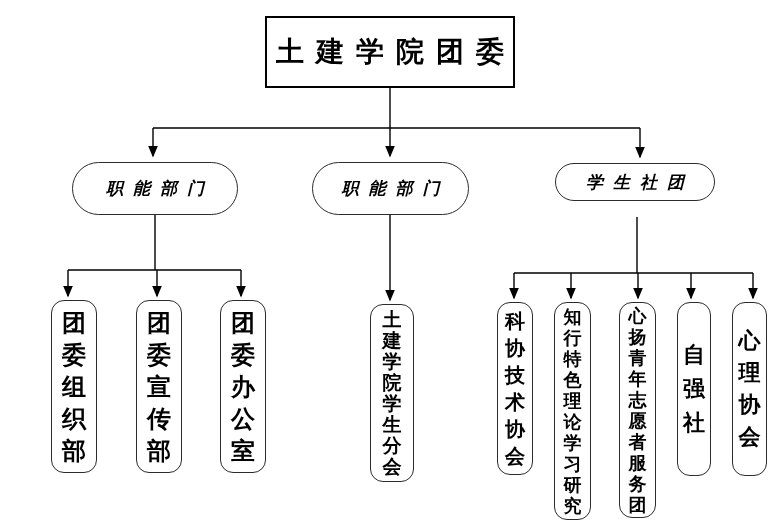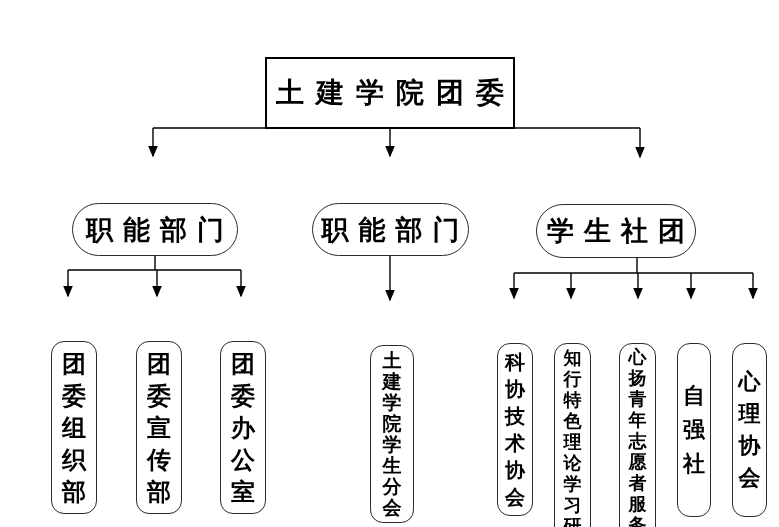--- a/index.html
+++ b/index.html
@@ -5,24 +5,24 @@
   html,body{margin:0;padding:0;background:#fff;}
   .canvas{
     position:relative;width:779px;height:527px;background:#ffffff;
     font-family:"DejaVu Sans",sans-serif;font-weight:bold;color:#000;
     overflow:hidden;
   }
   .connectors{position:absolute;left:0;top:0;width:779px;height:527px;pointer-events:none;}
   .connectors line{stroke:#000;stroke-width:1.4;}
   .node{
     position:absolute;background:#fff;box-sizing:border-box;
-    display:flex;align-items:center;justify-content:center;text-align:center;margin-top:41px;
+    display:flex;align-items:center;justify-content:center;text-align:center;
   }
   .root-box{border:2.5px solid #000;font-size:28px;}
-  .stadium{border:1.6px solid #2b2b2b;border-radius:27px;font-size:27px;}
+  .stadium{border:1.6px solid #2b2b2b;border-radius:27px;font-size:17px;font-style:italic;}
   .vbox{border:1.6px solid #2b2b2b;border-radius:13px;}
   .hlabel{display:inline-block;white-space:nowrap;}
   .root-box .hlabel{letter-spacing:12px;margin-right:-12px;}
   .stadium .hlabel{letter-spacing:10px;margin-right:-10px;}
   .vlabel{white-space:pre-line;text-align:center;}
   .lv3a{font-size:24px;line-height:32px;}   
   .lv3m{font-size:19px;line-height:21px;}   
   .lv3r1{font-size:20px;line-height:27px;}  
   .lv3r2{font-size:18px;line-height:21px;}  
   .lv3r4{font-size:22px;line-height:34px;}  
@@ -65,21 +65,21 @@
   <div class="node root-box" style="left:265px;top:16px;width:250px;height:72px;">
     <span class="hlabel">土建学院团委</span>
   </div>
 
   <div class="node stadium" style="left:72px;top:162px;width:166px;height:53px;">
     <span class="hlabel">职能部门</span>
   </div>
   <div class="node stadium" style="left:312px;top:162px;width:157px;height:53px;">
     <span class="hlabel">职能部门</span>
   </div>
-  <div class="node stadium" style="left:536px;top:163px;width:160px;height:54px;text-align:center;">
+  <div class="node stadium" style="left:555px;top:163px;width:160px;height:38px;text-align:center;">
     <span class="hlabel">学生社团</span>
   </div>
 
   <div class="node vbox" style="left:51px;top:300px;width:46px;height:173px;">
     <div class="vlabel lv3a">团
 委
 组
 织
 部</div>
   </div>

